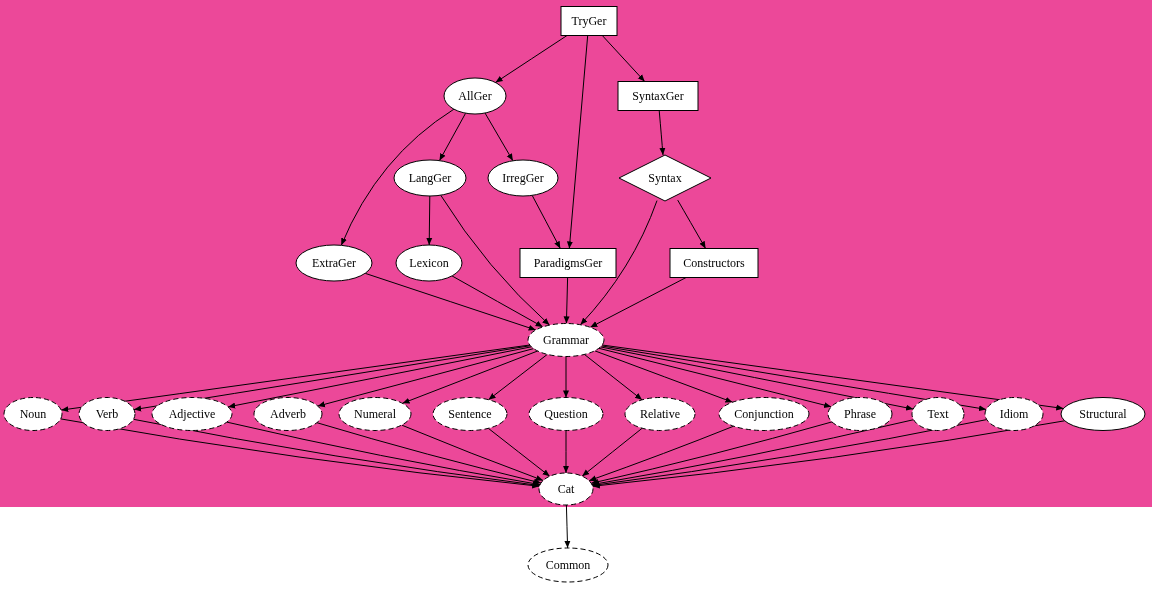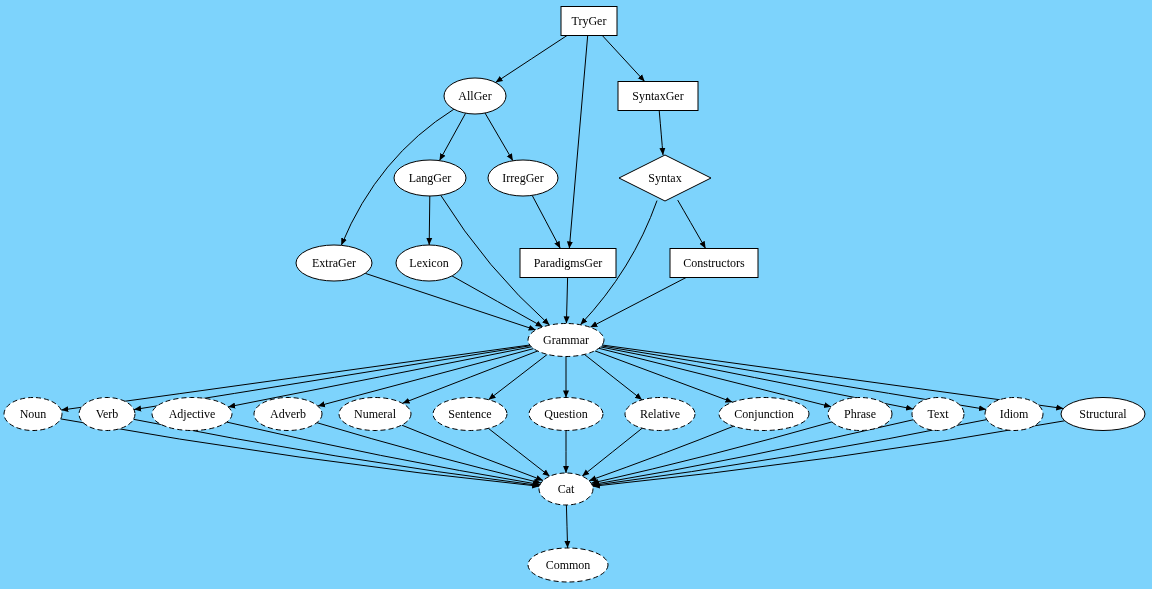--- a/index.html
+++ b/index.html
@@ -7,22 +7,22 @@
     padding: 0;
     background: #ffffff;
     width: 1152px;
     height: 589px;
     overflow: hidden;
     font-family: "Liberation Serif", "DejaVu Serif", serif;
   }
   .canvas {
     position: relative;
     width: 1152px;
-    height: 589px;
-    background: #7dd3fc;
+    height: 507px;
+    background: #ec4899;
   }
   svg { display: block; }
   .edge {
     fill: none;
     stroke: #000000;
     stroke-width: 1;
   }
   .node-shape {
     fill: #ffffff;
     stroke: #000000;

